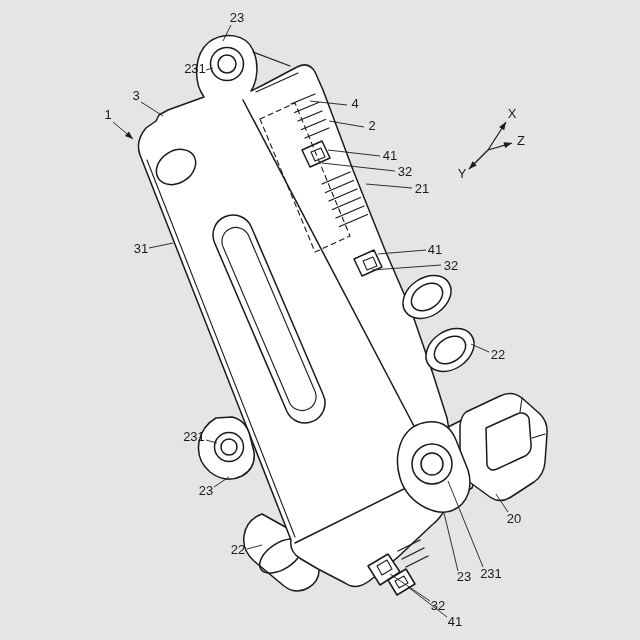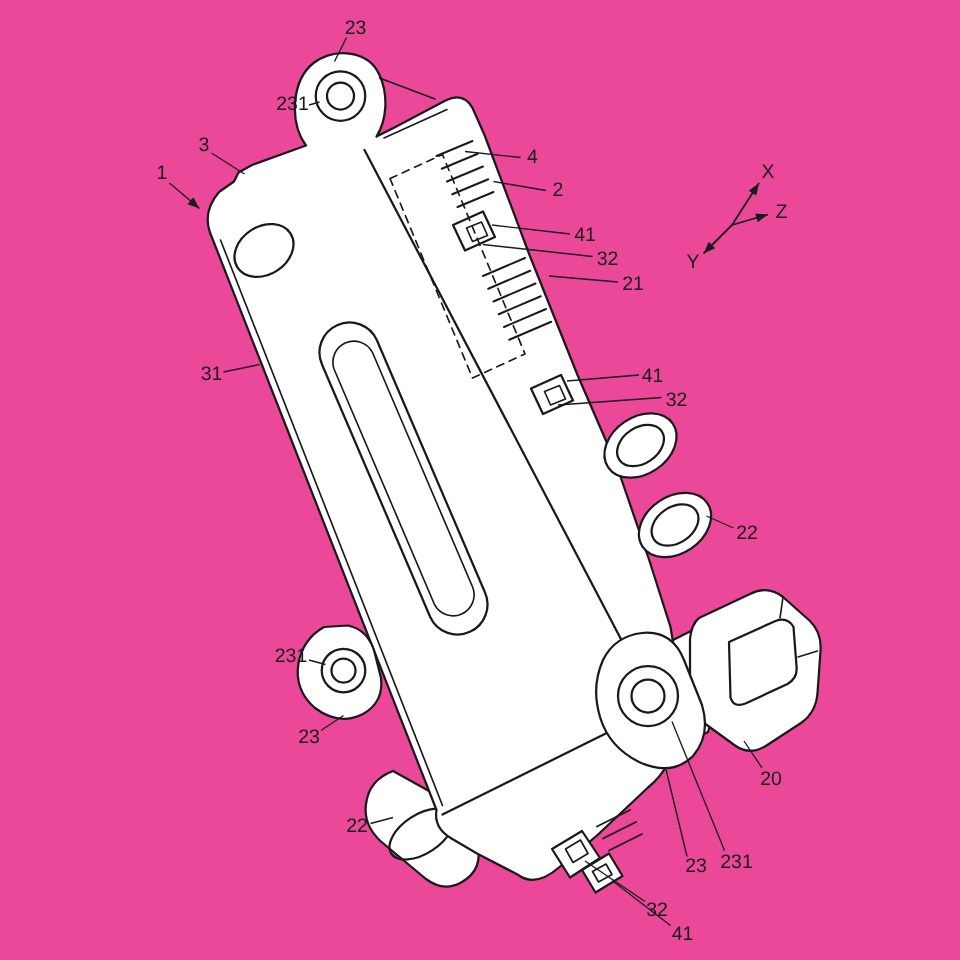--- a/index.html
+++ b/index.html
@@ -6,21 +6,21 @@
     margin: 0;
     padding: 0;
     width: 640px;
     height: 640px;
     background: #ffffff;
     overflow: hidden;
   }
   #figure-canvas {
     width: 640px;
     height: 640px;
-    background: #ec4899;
+    background: #e5e5e5;
   }
   #drawing text {
     font-family: "Liberation Sans", "DejaVu Sans", sans-serif;
     user-select: none;
   }
 </style>
 </head>
 <body>
 
 <div id="figure-canvas">

